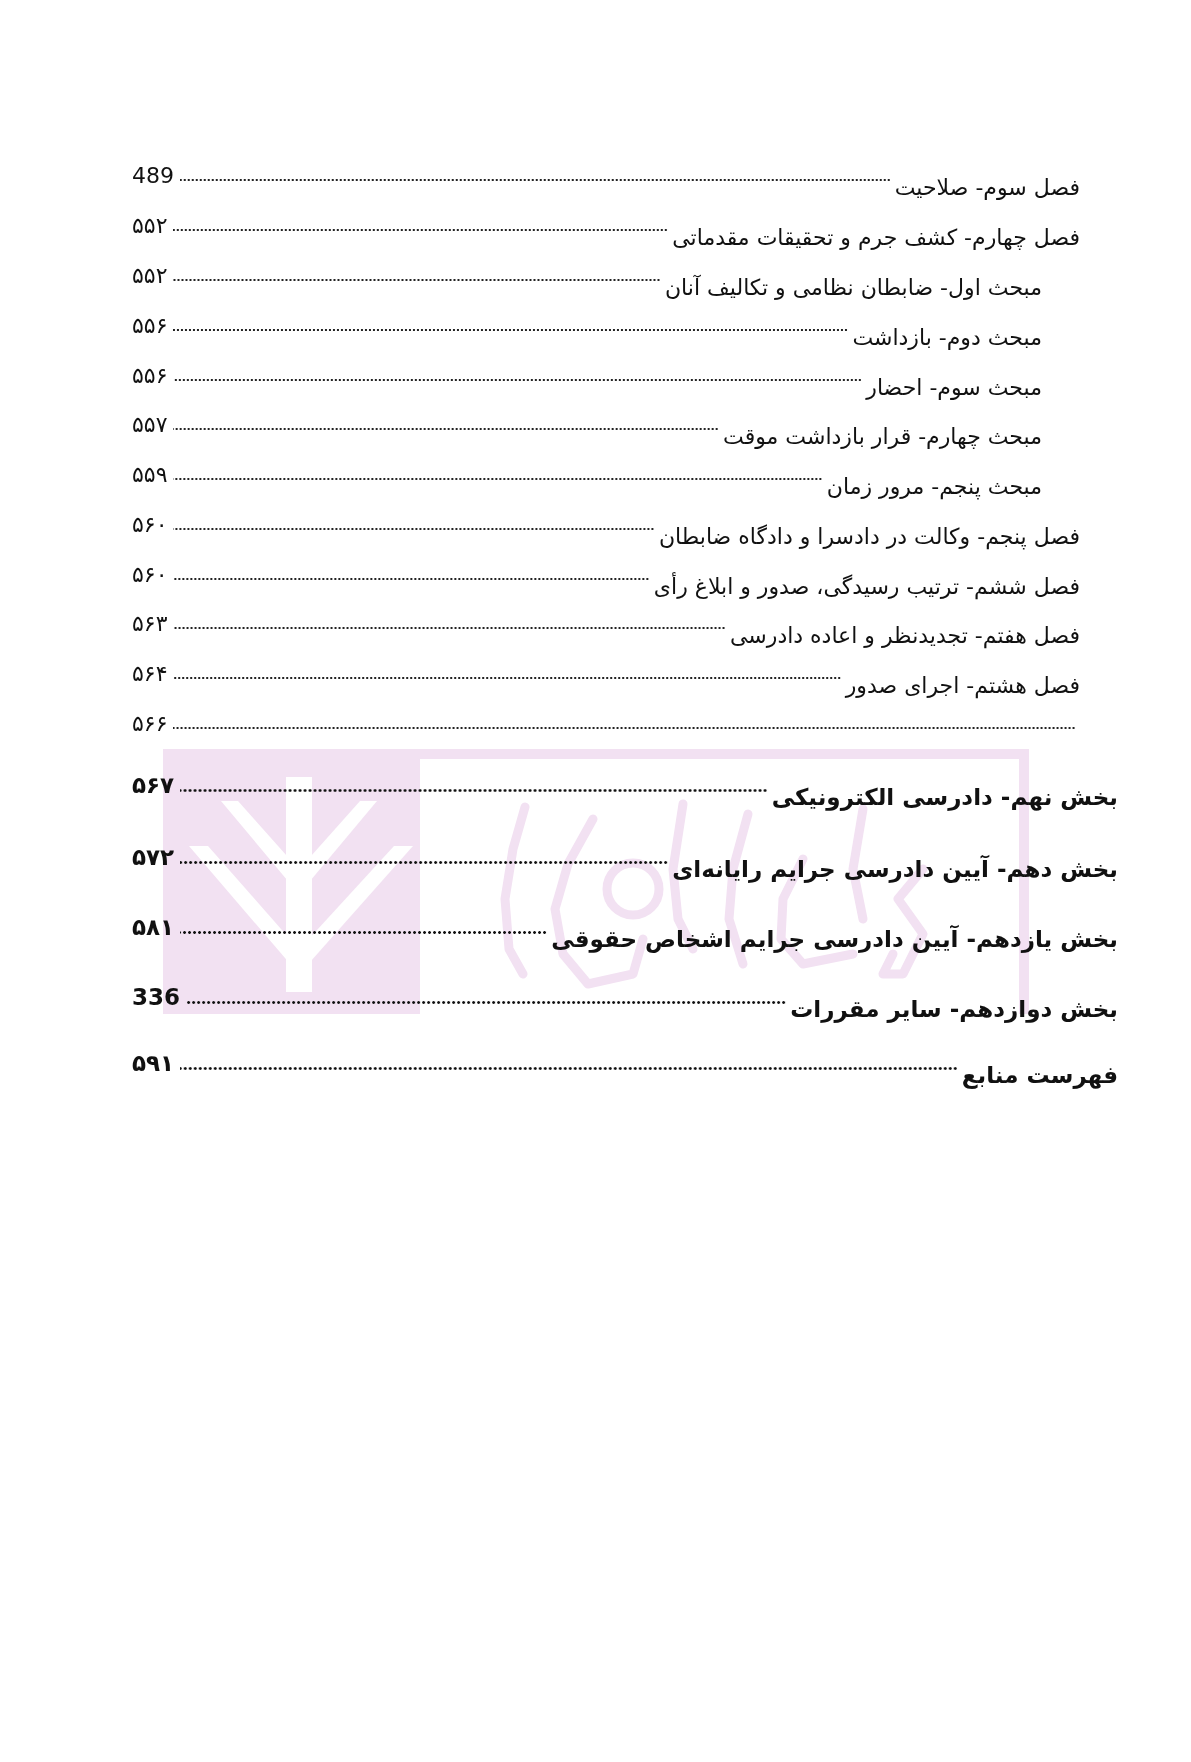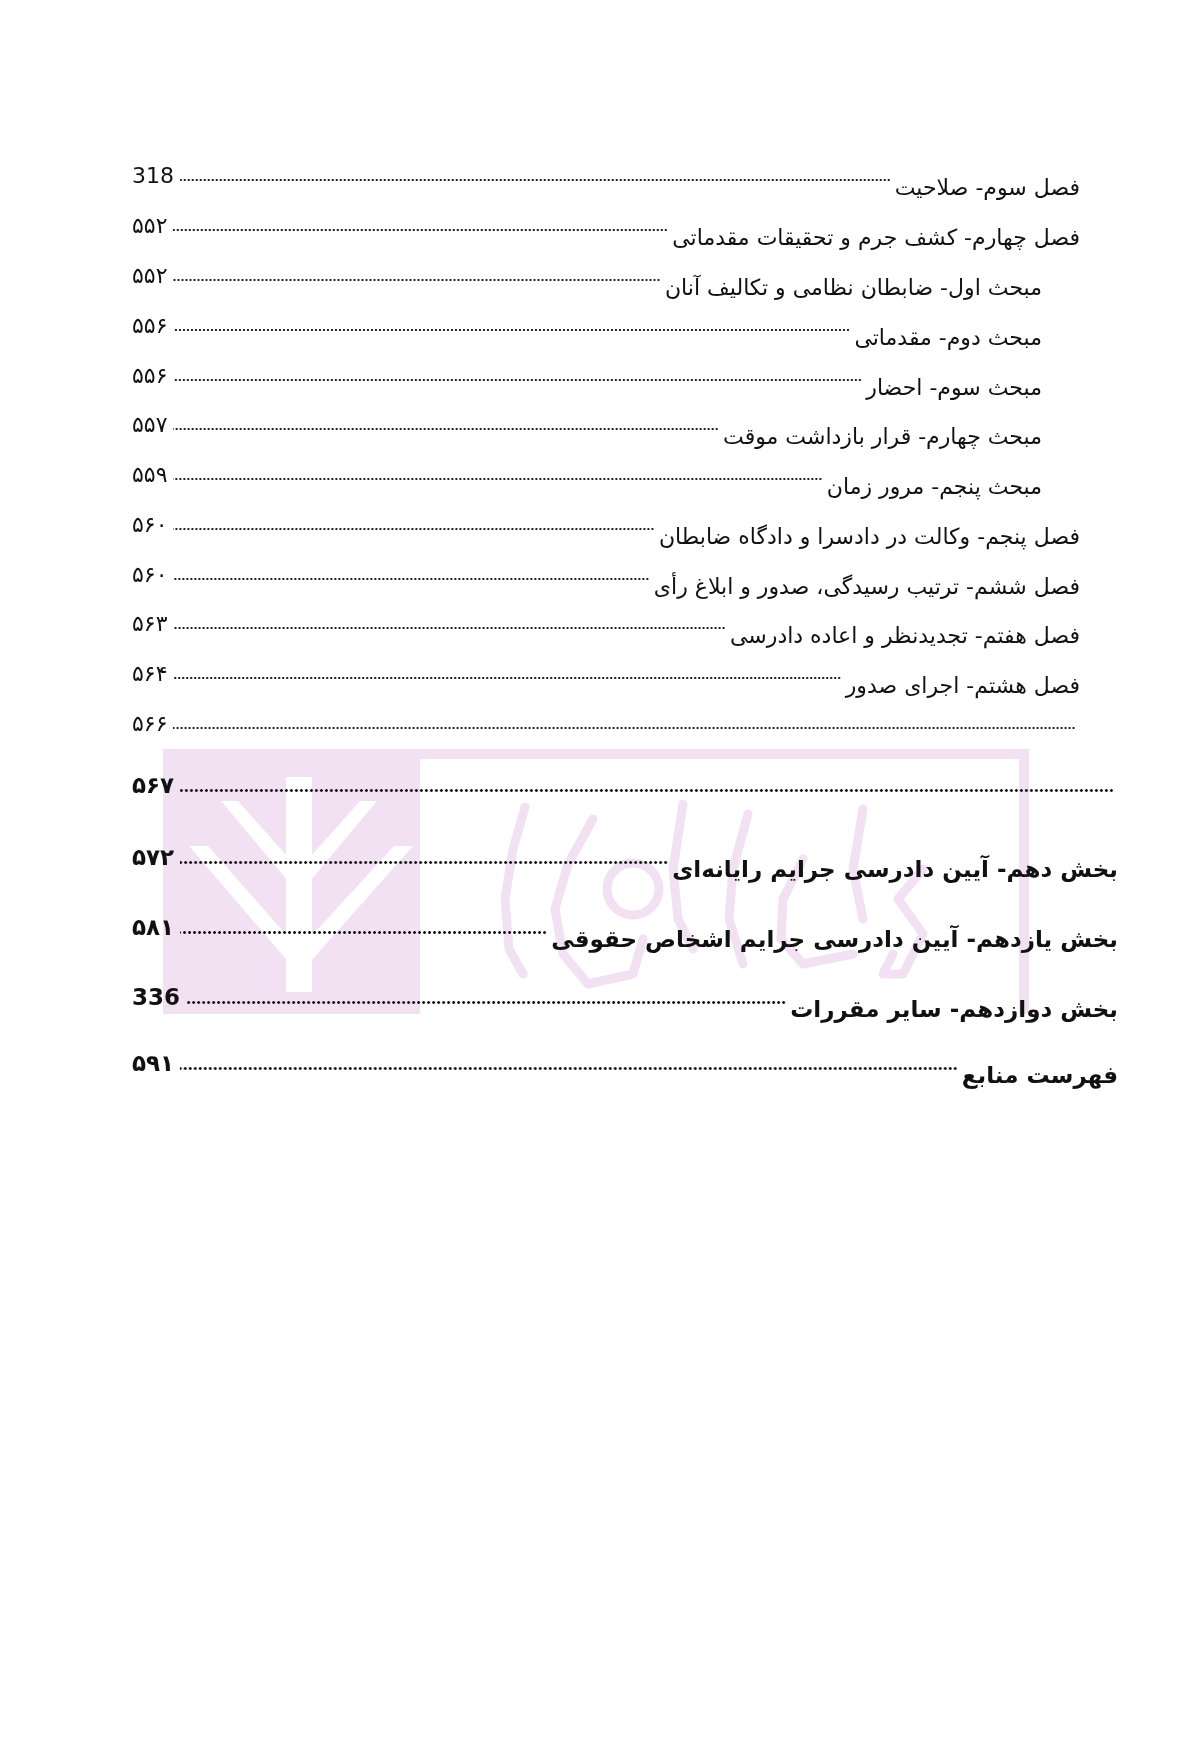--- a/index.html
+++ b/index.html
@@ -111,34 +111,34 @@
       <path d="M700 60 L690 120 L700 170"></path>
       <path d="M760 120 L735 150 L760 185 L740 225 L720 225 L730 205"></path>
     </g>
   </svg>
 </div>
 
 <div class="toc">
   <div class="row chapter" style="top:155px; width:948px;">
     <span class="title">فصل سوم- صلاحیت</span>
     <span class="leader"></span>
-    <span class="page">318</span>
+    <span class="page">489</span>
   </div>
   <div class="row chapter" style="top:205px; width:948px;">
     <span class="title">فصل چهارم- کشف جرم و تحقیقات مقدماتی</span>
     <span class="leader"></span>
     <span class="page">۵۵۲</span>
   </div>
   <div class="row section" style="top:255px; width:910px;">
     <span class="title">مبحث اول- ضابطان نظامی و تکالیف آنان</span>
     <span class="leader"></span>
     <span class="page">۵۵۲</span>
   </div>
   <div class="row section" style="top:305px; width:910px;">
-    <span class="title">مبحث دوم- مقدماتی</span>
+    <span class="title">مبحث دوم- بازداشت</span>
     <span class="leader"></span>
     <span class="page">۵۵۶</span>
   </div>
   <div class="row section" style="top:355px; width:910px;">
     <span class="title">مبحث سوم- احضار</span>
     <span class="leader"></span>
     <span class="page">۵۵۶</span>
   </div>
   <div class="row section" style="top:404px; width:910px;">
     <span class="title">مبحث چهارم- قرار بازداشت موقت</span>
@@ -169,20 +169,21 @@
     <span class="title">فصل هشتم- اجرای صدور</span>
     <span class="leader"></span>
     <span class="page">۵۶۴</span>
   </div>
   <div class="row chapter" style="top:703px; width:948px;">
     <span class="leader"></span>
     <span class="page">۵۶۶</span>
   </div>
 
   <div class="row part" style="top:765px; width:986px;">
+    <span class="title">بخش نهم- دادرسی الکترونیکی</span>
     <span class="leader"></span>
     <span class="page">۵۶۷</span>
   </div>
   <div class="row part" style="top:837px; width:986px;">
     <span class="title">بخش دهم- آیین دادرسی جرایم رایانه‌ای</span>
     <span class="leader"></span>
     <span class="page">۵۷۲</span>
   </div>
   <div class="row part" style="top:907px; width:986px;">
     <span class="title">بخش یازدهم- آیین دادرسی جرایم اشخاص حقوقی</span>

